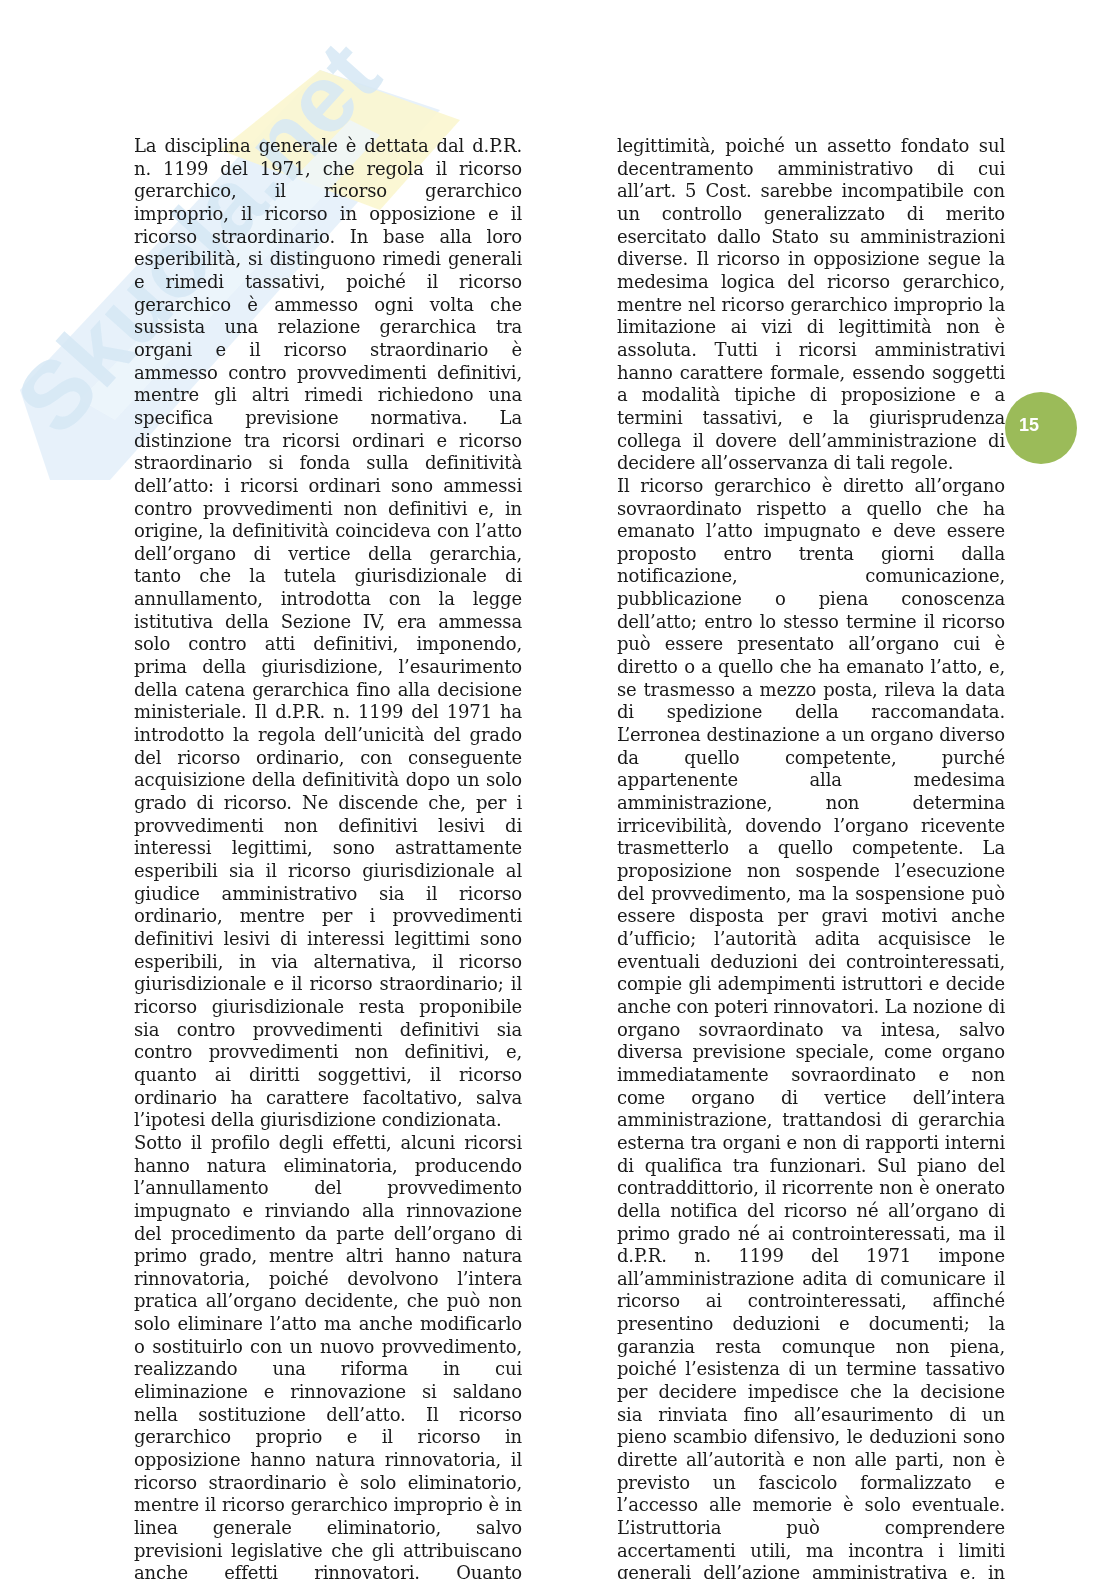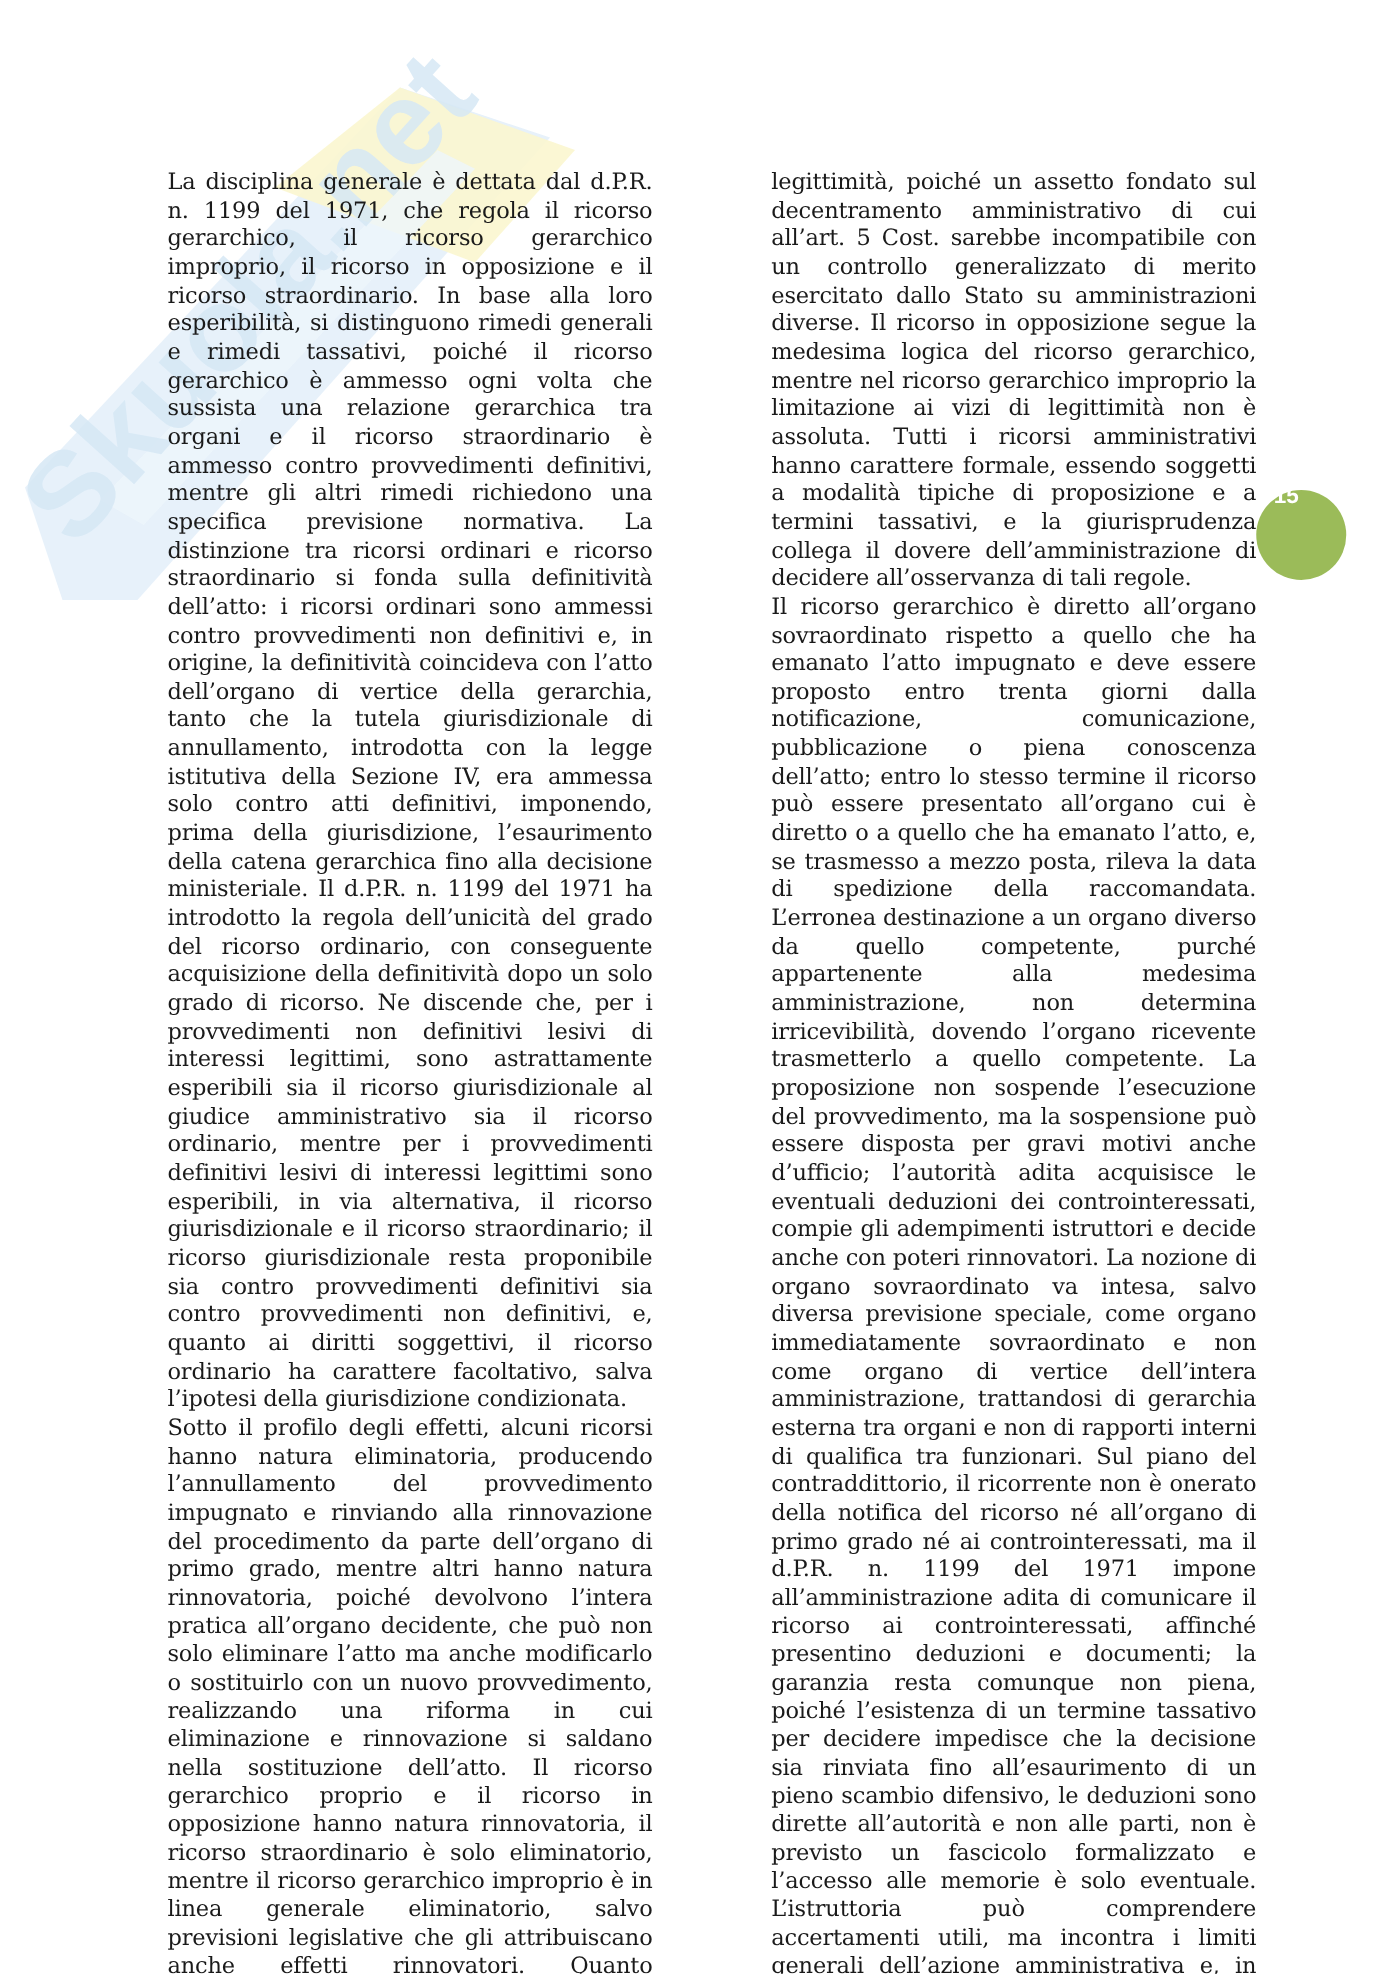--- a/index.html
+++ b/index.html
@@ -18,21 +18,21 @@
     font-size: 18px; line-height: 22.65px;
     text-align: justify; z-index: 1;
     letter-spacing: -0.15px;
   }
   .col-left { left: 134px; }
   .col-right { left: 617px; }
   .column p { margin: 0; }
   .page-number {
     position: absolute; left: 1005px; top: 392px; width: 72px; height: 72px;
     border-radius: 50%; background: #9bbb59;
-    display: flex; justify-content: center;
+    display: flex; align-items: center; justify-content: center;
     color: #ffffff; font-family: "Liberation Sans", sans-serif;
     font-weight: bold; font-size: 18px; z-index: 1;
   }
   .page-number span { margin-left: -24px; margin-top: -6px; }
 </style>
 </head>
 <body>
 
 <div class="watermark">
   <svg width="480" height="440" viewBox="0 0 480 440">

